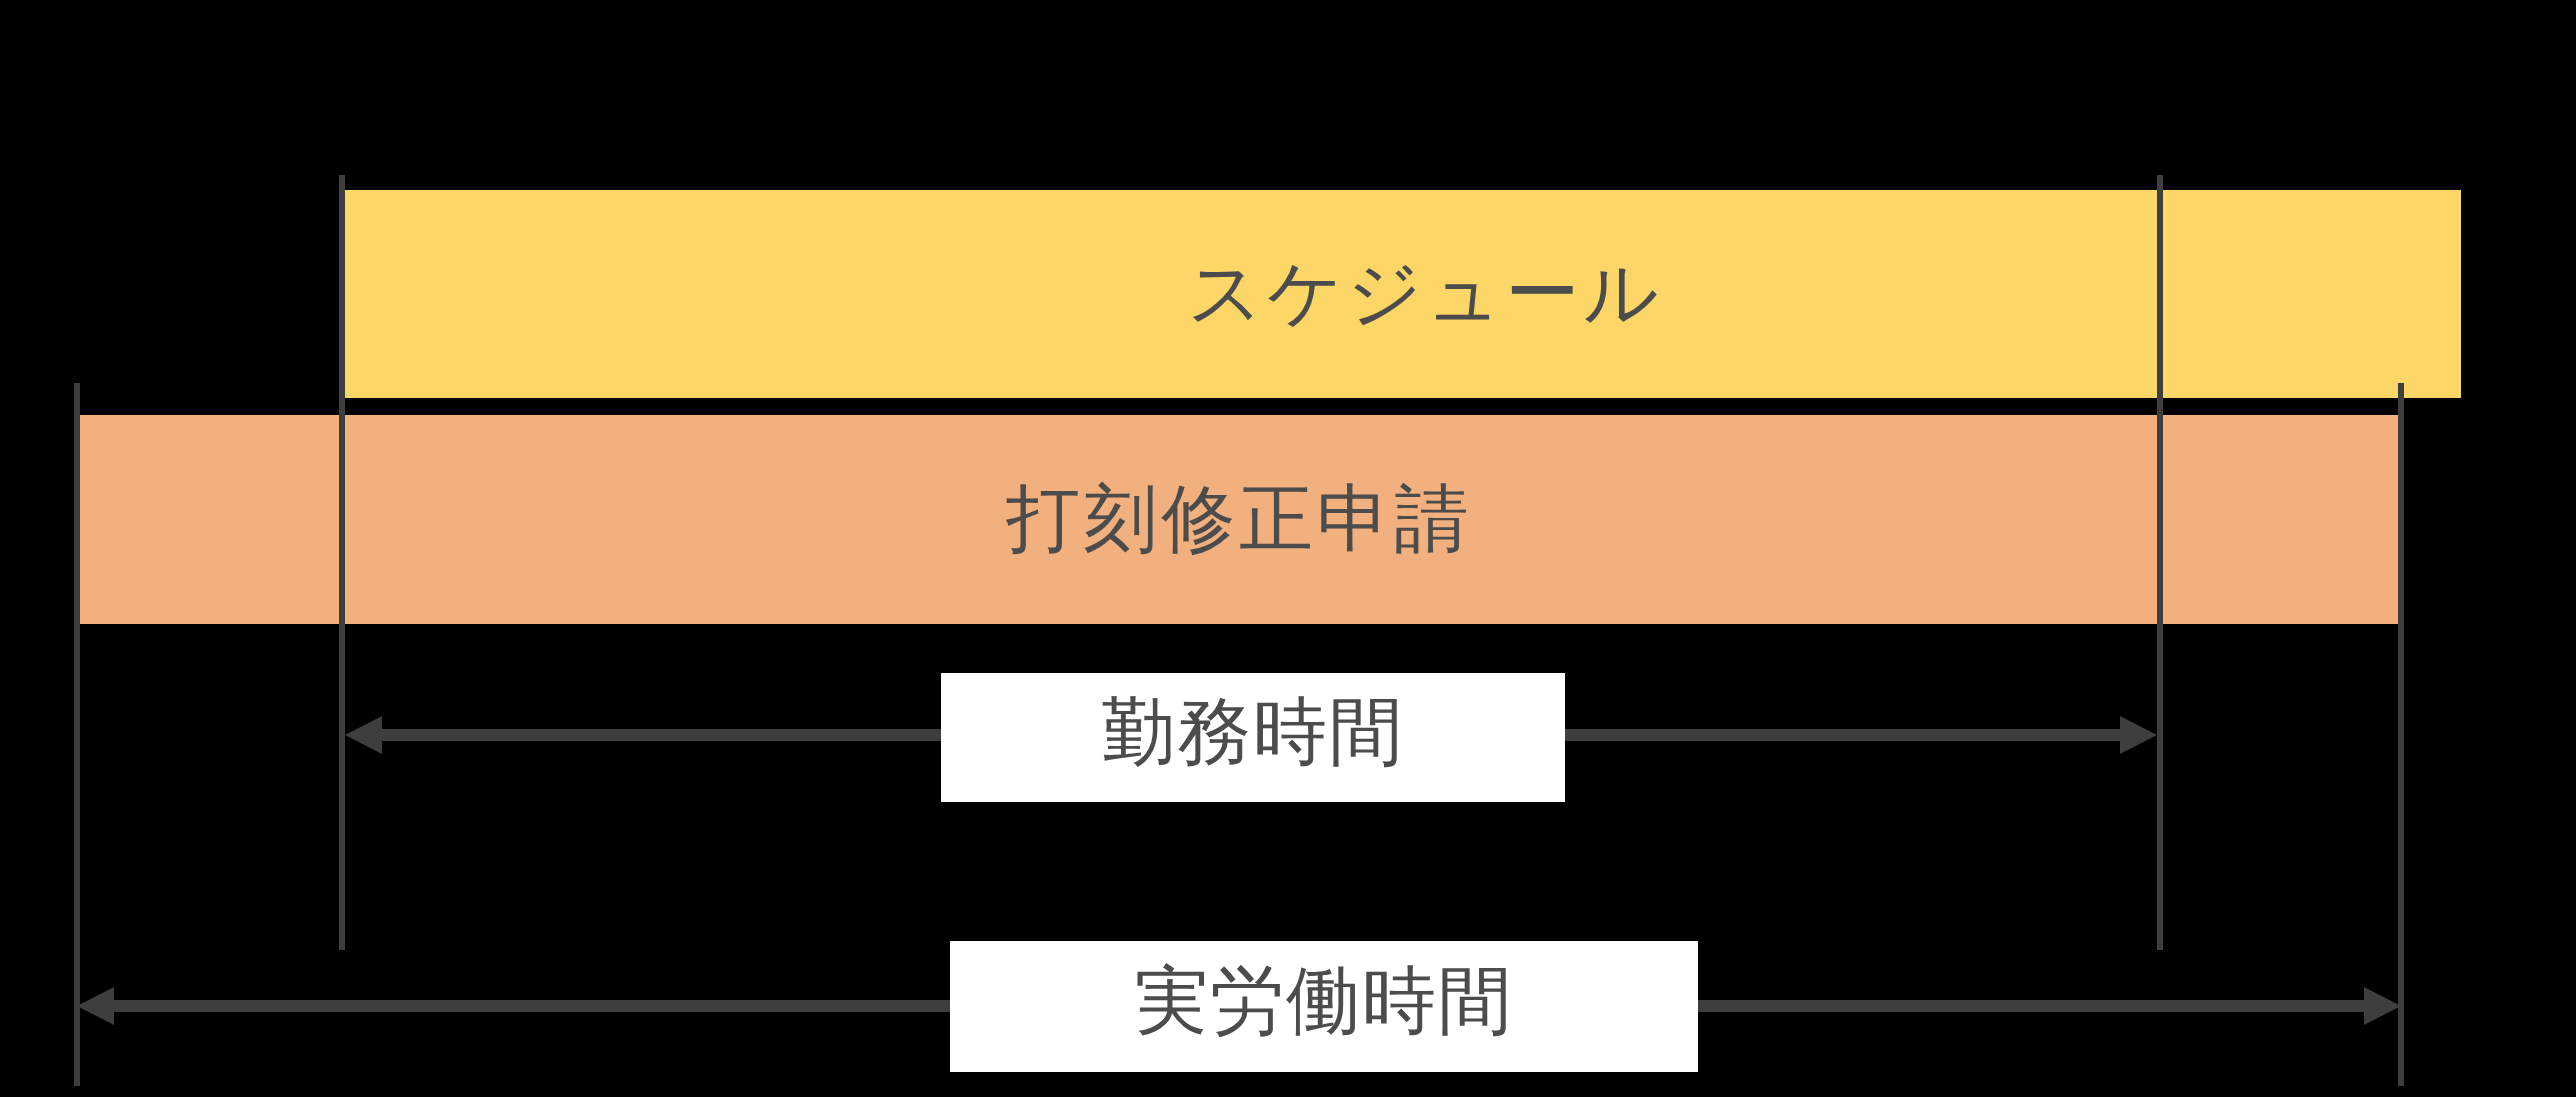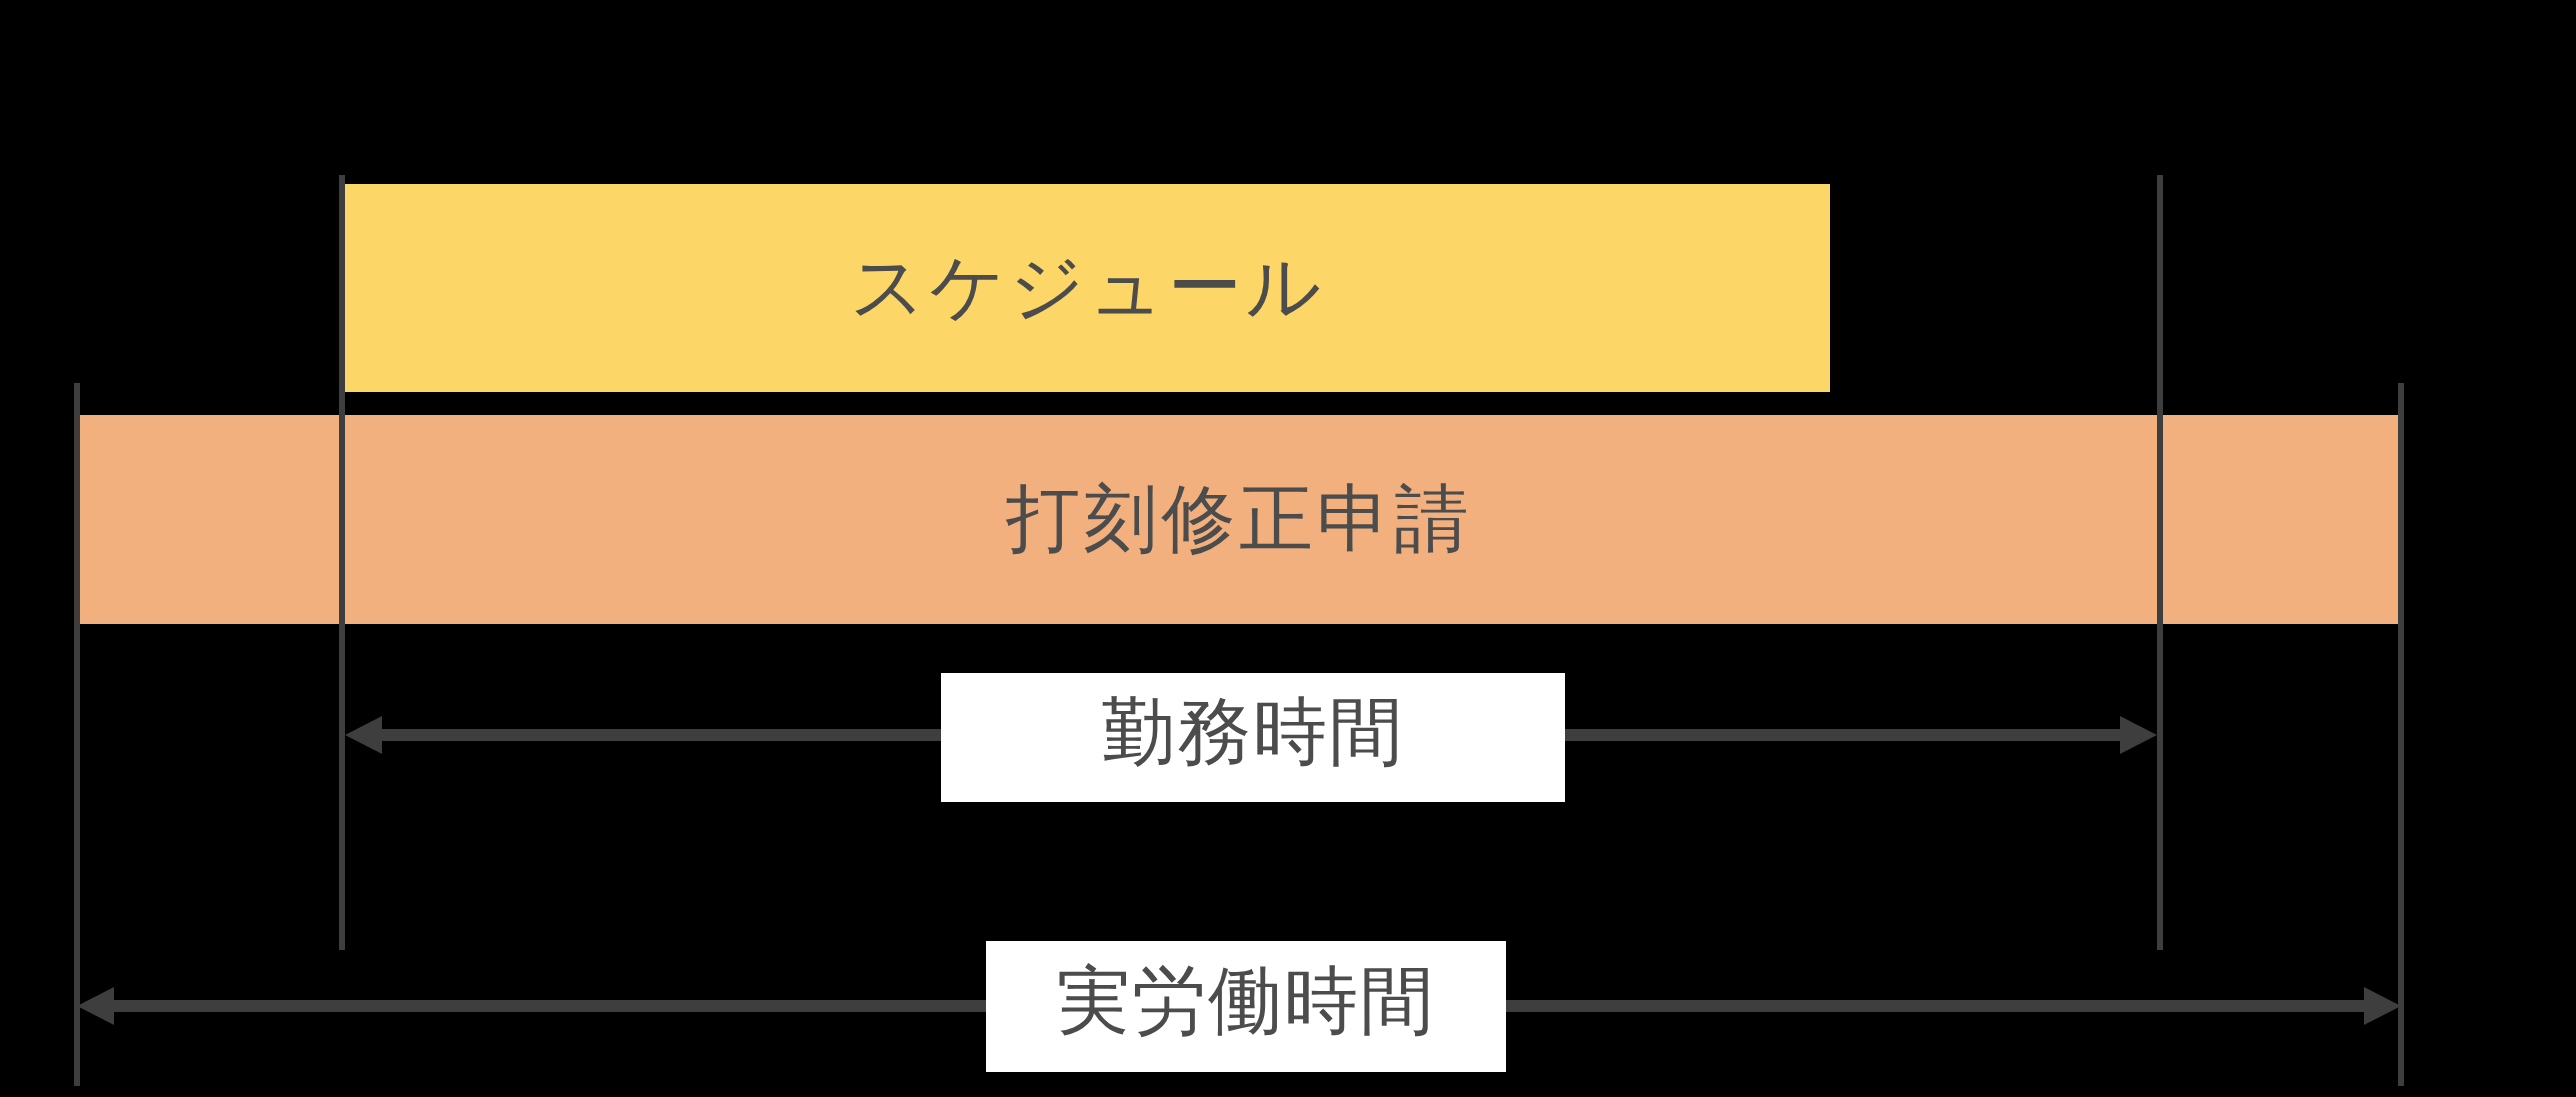--- a/index.html
+++ b/index.html
@@ -22,23 +22,24 @@
     justify-content: center;
   }
   .bar-label {
     font-size: 74px;
     font-weight: 400;
     letter-spacing: 3.7px;
     color: var(--text, #4C4C4C);
     white-space: nowrap;
   }
   .bar.schedule {
-    left: 345px; top: 184px;
-    width: 1485px; height: 208px;
+    left: 345px; top: 190px;
+    width: 2072px; height: 208px;
     background: var(--yellow, #FCD666);
+    padding-left: 44px;
   }
   .bar.correction {
     left: 80px; top: 383px;
     width: 2318px; height: 209px;
     background: var(--orange, #F2B07E);
     margin-top: 32px;
   }
   .vline {
     position: absolute;
     width: 6.4px;
@@ -81,21 +82,21 @@
   }
   .label-box .box-label {
     font-size: 74px;
     font-weight: 400;
     letter-spacing: 1.8px;
     color: var(--text, #4C4C4C);
     white-space: nowrap;
     transform: translateY(-5.5px);
   }
   .label-box.work   { left: 941px; top: 673px;  width: 624px; height: 129px; }
-  .label-box.actual { left: 950px; top: 941px; width: 520px; height: 131px; margin-left: 36px; }
+  .label-box.actual { left: 950px; top: 941px; width: 748px; height: 131px; }
 </style>
 </head>
 <body>
 
 <div class="canvas">
 
   <div class="bar schedule">
     <span class="bar-label">スケジュール</span>
   </div>
   <div class="bar correction">

